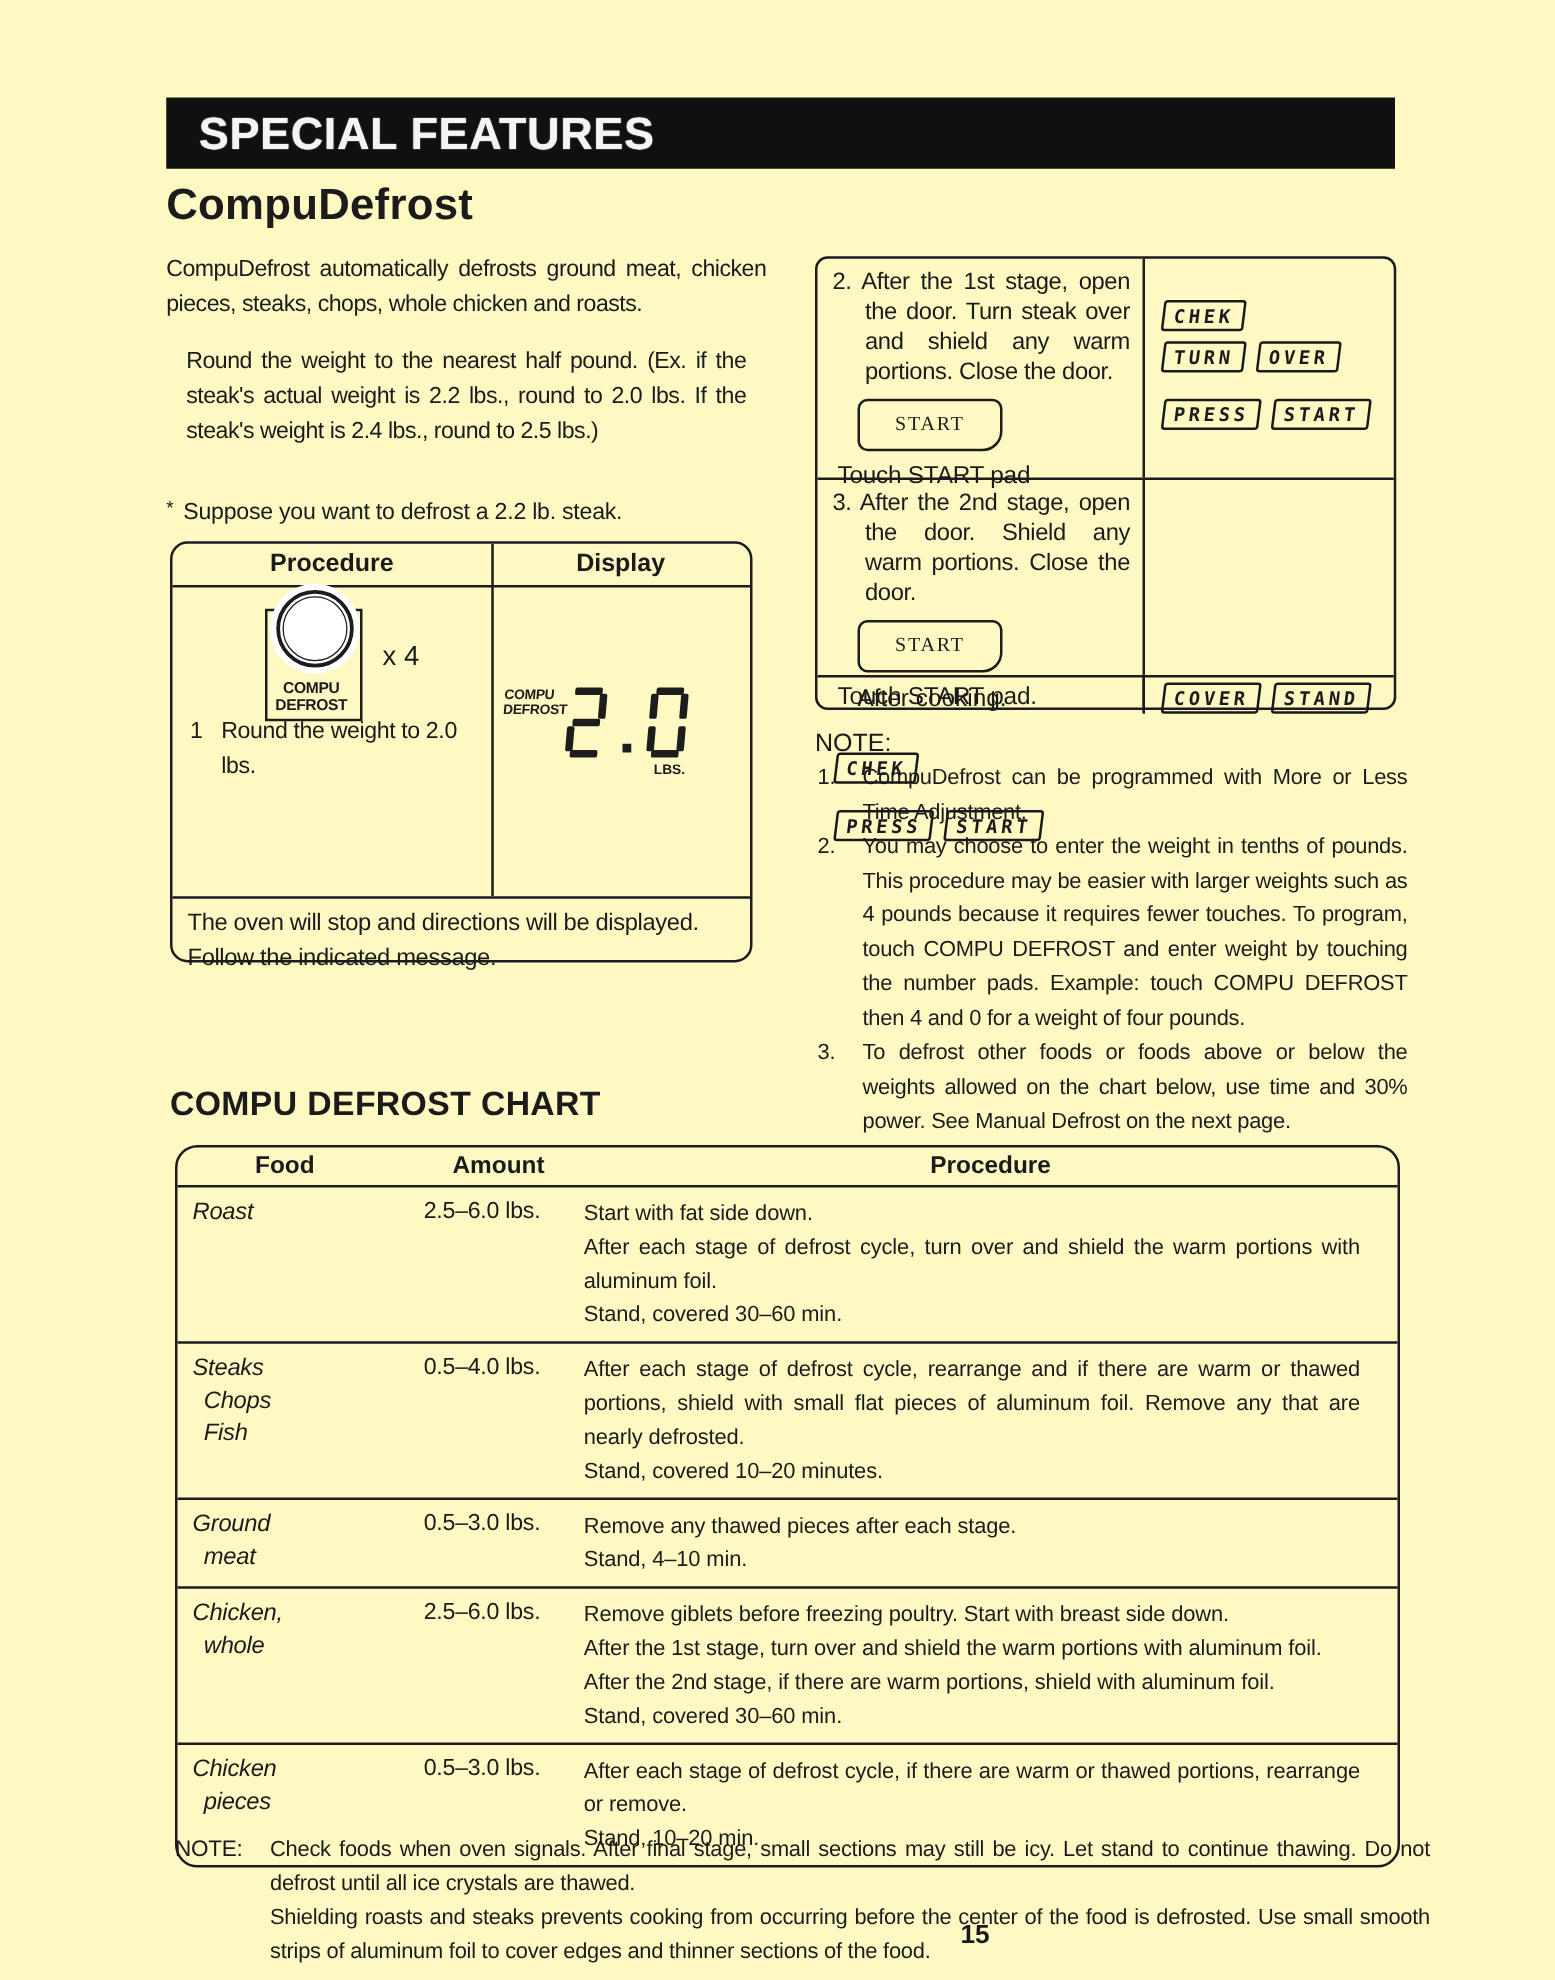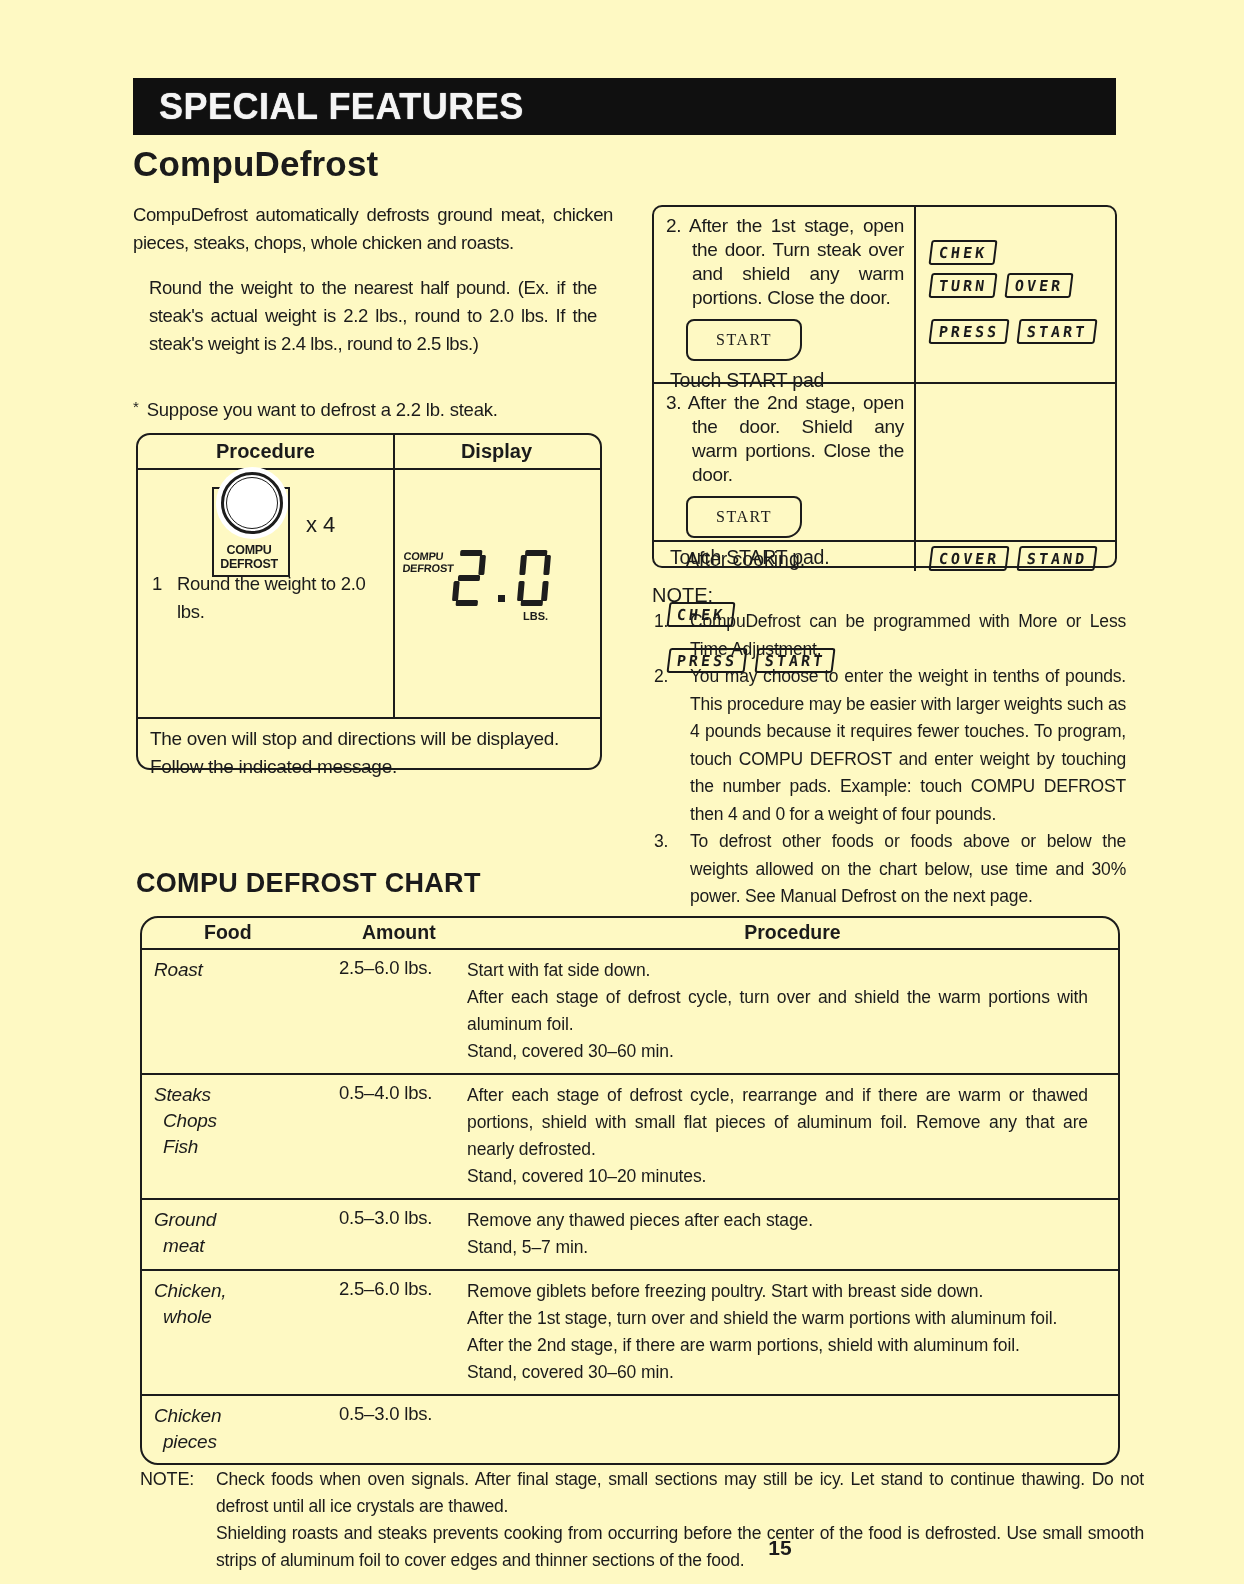--- a/index.html
+++ b/index.html
@@ -279,21 +279,21 @@
   </div>
 
   <div class="chart-row">
     <div class="cr-food">
             <div class="food-line">Ground</div>
             <div class="food-line indent">meat</div>
           </div>
     <div class="cr-amount">0.5–3.0 lbs.</div>
     <div class="cr-steps">
             <div class="step-line">Remove any thawed pieces after each stage.</div>
-            <div class="step-line">Stand, 5–7 min.</div>
+            <div class="step-line">Stand, 4–10 min.</div>
           </div>
   </div>
 
   <div class="chart-row">
     <div class="cr-food">
             <div class="food-line">Chicken,</div>
             <div class="food-line indent">whole</div>
           </div>
     <div class="cr-amount">2.5–6.0 lbs.</div>
     <div class="cr-steps">
@@ -303,20 +303,24 @@
             <div class="step-line">Stand, covered 30–60 min.</div>
           </div>
   </div>
 
   <div class="chart-row">
     <div class="cr-food">
             <div class="food-line">Chicken</div>
             <div class="food-line indent">pieces</div>
           </div>
     <div class="cr-amount">0.5–3.0 lbs.</div>
+    <div class="cr-steps">
+            <div class="step-line">After each stage of defrost cycle, if there are warm or thawed portions, rearrange or remove.</div>
+            <div class="step-line">Stand, 10–20 min.</div>
+          </div>
   </div>
 </div>
   </div>
 
   <div class="footnote">
     <div class="fn-label">NOTE:</div>
     <div class="fn-text">
       <p>Check foods when oven signals. After final stage, small sections may still be icy. Let stand to continue thawing. Do not defrost until all ice crystals are thawed.</p>
       <p>Shielding roasts and steaks prevents cooking from occurring before the center of the food is defrosted. Use small smooth strips of aluminum foil to cover edges and thinner sections of the food.</p>
     </div>

